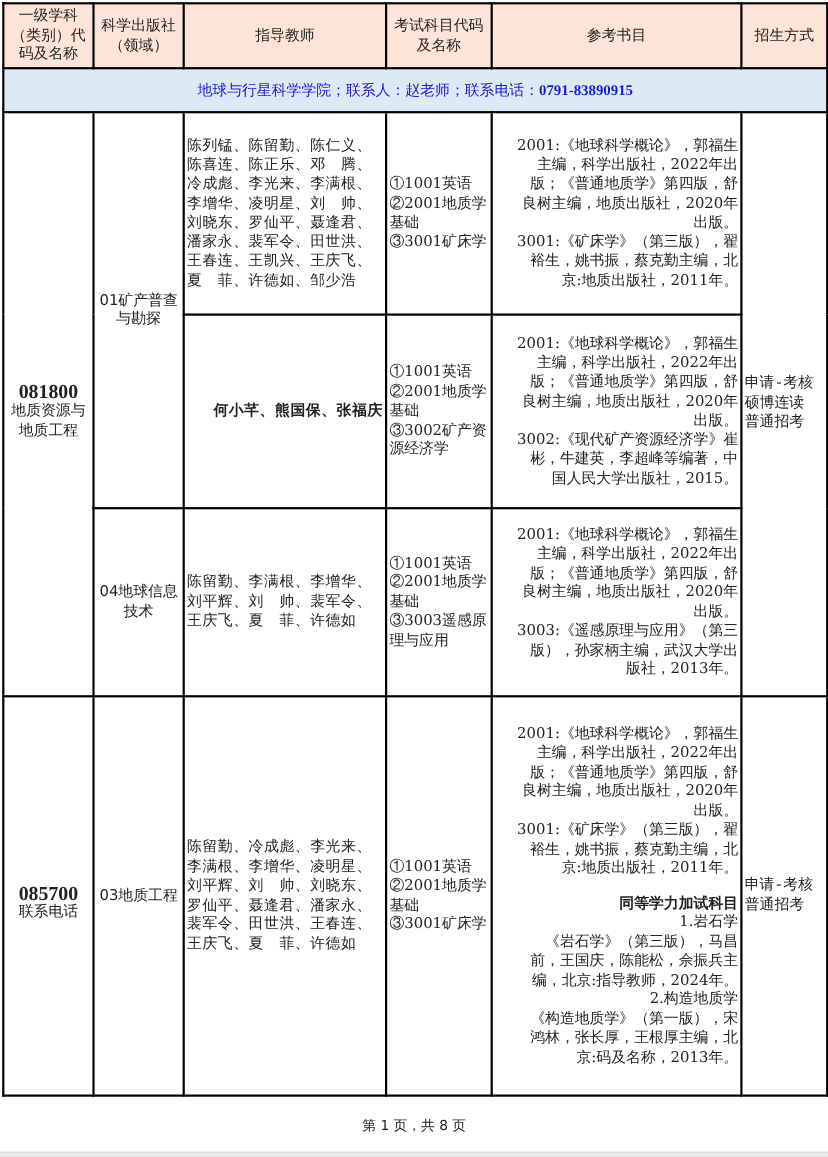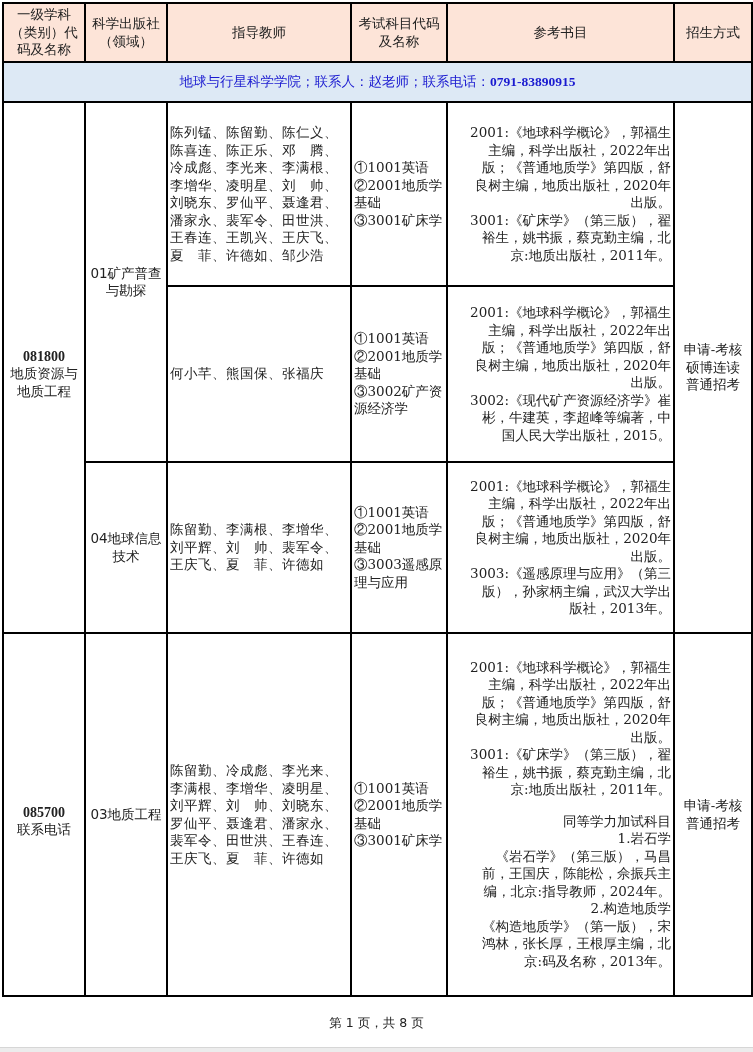--- a/index.html
+++ b/index.html
@@ -4,29 +4,29 @@
 <style>
   html, body { margin:0; padding:0; background:#ffffff; }
   body { width:753px; height:1052px; position:relative; overflow:hidden;
          font-family:"DejaVu Serif","Liberation Serif",serif; color:#222; }
   table.main { position:absolute; left:2px; top:2px; width:749px; border-collapse:collapse; table-layout:fixed; }
   table.main td, table.main th { border:2px solid #000; padding:0 2px; vertical-align:middle; font-weight:normal; font-size:13.5px; line-height:17.5px; }
   th.hd { background:#fde4d8; text-align:center; font-family:"DejaVu Sans","Liberation Sans",sans-serif; font-size:13.5px; line-height:17px; height:57px; }
   td.contact { background:#dde9f5; color:#1a1ad0; font-weight:bold; text-align:center; height:38px; font-family:"DejaVu Sans","Liberation Sans",sans-serif; font-size:13.5px; }
   td.contact .num { font-family:"Liberation Serif",serif; font-weight:bold; }
   td.disc { text-align:center; font-family:"DejaVu Sans","Liberation Sans",sans-serif; font-weight:bold; }
-  td.disc .code { display:block; font-family:"Liberation Serif",serif; font-weight:bold; font-size:14px;margin-top:13px; }
+  td.disc .code { display:block; font-family:"Liberation Serif",serif; font-weight:bold; font-size:18px;margin-top:13px; }
   td.dir { text-align:center; font-family:"DejaVu Sans","Liberation Sans",sans-serif; }
   td.teach { text-align:left; font-family:"DejaVu Serif","Liberation Serif",serif; letter-spacing:0.5px; }
-  td.teach.center { text-align:left; }
+  td.teach.center { text-align:right;font-weight:bold; }
   td.exam { text-align:left; }
   td.exam .ln, td.book .ln { display:block; }
   td.book { text-align:right; padding:4px 4px; }
-  td.book .bold { font-weight:normal; font-family:"DejaVu Sans","Liberation Sans",sans-serif; margin-top:14px; }
-  td.mode { text-align:center; font-family:Liberation Sans, sans-serif; }
+  td.book .bold { font-weight:bold; font-family:"DejaVu Sans","Liberation Sans",sans-serif; margin-top:14px; }
+  td.mode { font-family:Liberation Mono, monospace; }
   td.mode .ln { display:block; }
   .footer { position:absolute; left:0; width:753px; top:1015px; text-align:center; font-family:"DejaVu Sans","Liberation Sans",sans-serif; font-size:12.5px; color:#222; }
   .bottom-bar { position:absolute; left:0; top:1047px; width:753px; height:5px; background:#ececec; border-top:1px solid #d6d6d6; }
 </style>
 </head>
 <body>
 
 <table class="main">
   <colgroup>
     <col style="width:82px">

